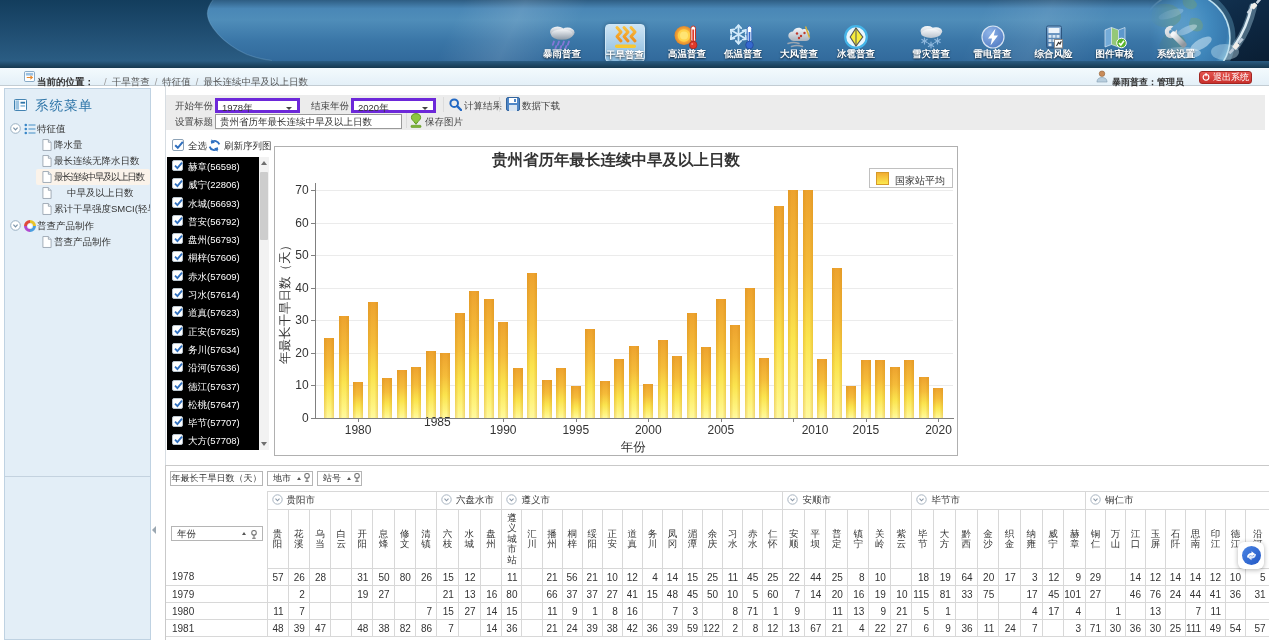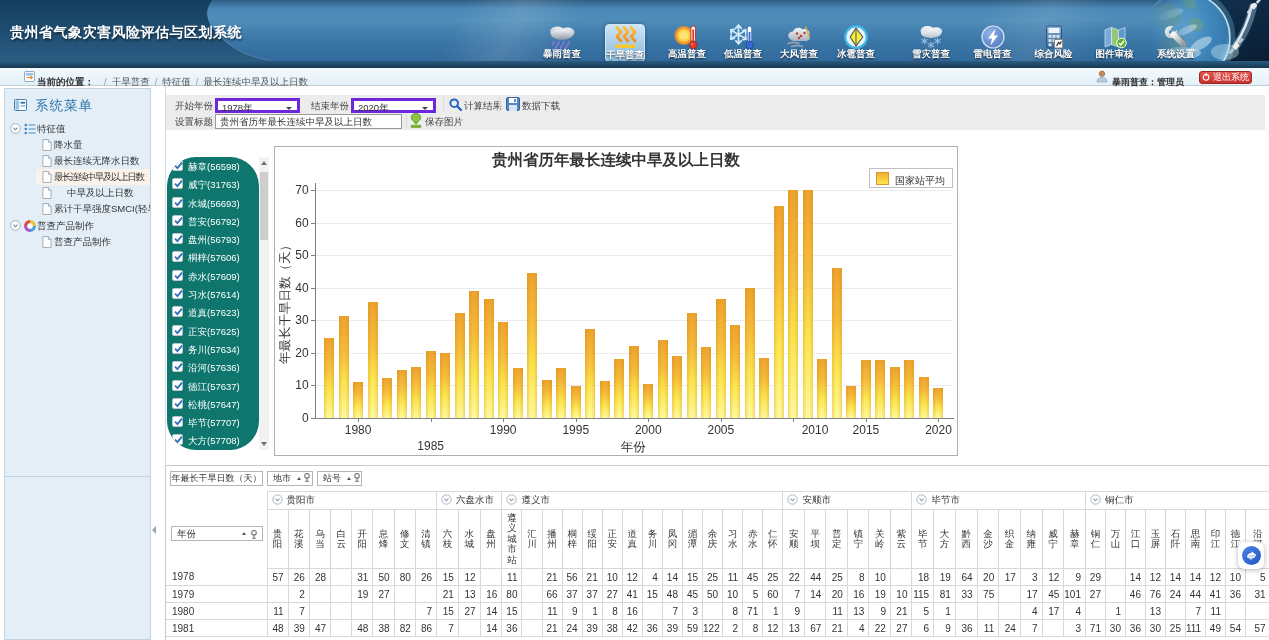--- a/index.html
+++ b/index.html
@@ -76,21 +76,21 @@
 
   
   #selrow { left:166px; top:137px; width:300px; height:18px; }
   .cbx { position:absolute; width:12px; height:12px; background:#fff; border:1px solid #8ea3b7; border-radius:2px; }
   .cbx svg { position:absolute; left:0px; top:-1px; }
   #selall-label { position:absolute; left:22px; top:3px; font-size:9.5px; color:#333; }
   #refresh-icon { position:absolute; left:42px; top:2px; }
   #refresh-label { position:absolute; left:58px; top:3px; font-size:9.5px; color:#333; }
 
   
-  #stations { left:167px; top:157px; width:92px; height:293px; background:#0f766e; overflow:hidden;border-radius:29px; }
+  #stations { left:167px; top:157px; width:92px; height:293px; background:#000000; overflow:hidden; }
   .st-item { position:relative; height:18.3px; color:#fff; font-size:9.5px; }
   .st-item .cbx { left:5px; top:3px; width:11px; height:11px; border:1px solid #b9c4cd; border-radius:2px; }
   .st-item .st-lbl { position:absolute; left:21px; top:4px; white-space:nowrap; }
   #st-scroll { left:259px; top:157px; width:10px; height:293px; background:#f2f2f2; }
   .sc-btn { position:absolute; left:0; width:10px; height:13px; background:#f2f2f2; }
   .sc-btn .t { position:absolute; left:2px; width:0; height:0; border-left:3px solid transparent; border-right:3px solid transparent; }
   #st-thumb { position:absolute; left:1px; top:15px; width:8px; height:68px; background:#cdcdcd; border-radius:1px; }
 
   
   #chartbox { left:274px; top:146px; width:684px; height:310px; background:#fff; border:1px solid #b0b0b0; }
@@ -210,21 +210,20 @@
           <rect x="-10" y="-1.4" width="6" height="2.8" fill="#b9c9d8"></rect>
           <rect x="4" y="-1.4" width="6" height="2.8" fill="#b9c9d8"></rect>
         </g>
         <g transform="translate(105,6) rotate(-48)">
           <rect x="-3" y="-2.2" width="6" height="4.4" rx="1" fill="#f2efe9"></rect>
           <rect x="-9.5" y="-1.3" width="5.5" height="2.6" fill="#cdd8e2"></rect>
           <rect x="4" y="-1.3" width="5.5" height="2.6" fill="#cdd8e2"></rect>
         </g>
       </g>
     </svg>
-    <div id="app-title" class="abs">贵州省气象灾害风险评估与区划系统</div>
     <div id="nav">
         <div class="nav-item abs" style="left: 542px;">
           <span class="ico"><svg width="26" height="26" viewBox="0 0 26 26">
               <defs>
                 <linearGradient id="cl1" x1="0" y1="0" x2="0" y2="1">
                   <stop offset="0" stop-color="#f3f5f8"></stop>
                   <stop offset="1" stop-color="#8f9ba8"></stop>
                 </linearGradient>
               </defs>
               <ellipse cx="8.5" cy="8" rx="7.5" ry="5.6" fill="url(#cl1)"></ellipse>
@@ -574,37 +573,52 @@
     <span class="tb-label" style="left:9px; top:21px">设置标题</span>
     <div id="title-input">贵州省历年最长连续中旱及以上日数</div>
     <svg class="tb-ico" style="left:244px; top:18px" width="12" height="15" viewBox="0 0 13 16">
       <path d="M6.5 0.5 C9.5 0.5 11.5 2.2 11.5 4.8 C11.5 7.5 8.5 8.6 7.6 11 L5.4 11 C4.5 8.6 1.5 7.5 1.5 4.8 C1.5 2.2 3.5 0.5 6.5 0.5 Z" fill="#8cc540" stroke="#5d9321" stroke-width="1"></path>
       <path d="M5.4 11 L7.6 11 L6.5 13 Z" fill="#5d9321"></path>
       <rect x="1" y="13.2" width="11" height="2.4" rx="1" fill="#7cb335" stroke="#5d9321" stroke-width=".6"></rect>
     </svg>
     <span class="tb-btn" style="left:259px; top:21px">保存图片</span>
   </div>
 
+  <div id="selrow" class="abs">
+    <span class="cbx" style="left:6px; top:2px">
+      <svg width="12" height="12" viewBox="0 0 12 12">
+        <path d="M2.2 6.2 L4.8 8.8 L9.8 2.8" fill="none" stroke="#2f6fbe" stroke-width="2"></path>
+      </svg>
+    </span>
+    <span id="selall-label">全选</span>
+    <svg id="refresh-icon" width="13" height="13" viewBox="0 0 14 14">
+      <path d="M12.2 5.8 A5.3 5.3 0 0 0 3.4 3.6" fill="none" stroke="#2e6fc0" stroke-width="2"></path>
+      <polygon points="3.8,0.4 3.2,5.0 7.4,4.0" fill="#2e6fc0"></polygon>
+      <path d="M1.8 8.2 A5.3 5.3 0 0 0 10.6 10.4" fill="none" stroke="#2e6fc0" stroke-width="2"></path>
+      <polygon points="10.2,13.6 10.8,9.0 6.6,10.0" fill="#2e6fc0"></polygon>
+    </svg>
+    <span id="refresh-label">刷新序列图</span>
+  </div>
 
   <div id="stations" class="abs">
       <div class="st-item">
         <span class="cbx">
           <svg width="11" height="11" viewBox="0 0 12 12">
             <path d="M2.2 6.2 L4.8 8.8 L9.8 2.8" fill="none" stroke="#2f6fbe" stroke-width="2"></path>
           </svg>
         </span>
         <span class="st-lbl">赫章(56598)</span>
       </div>
       <div class="st-item">
         <span class="cbx">
           <svg width="11" height="11" viewBox="0 0 12 12">
             <path d="M2.2 6.2 L4.8 8.8 L9.8 2.8" fill="none" stroke="#2f6fbe" stroke-width="2"></path>
           </svg>
         </span>
-        <span class="st-lbl">威宁(31763)</span>
+        <span class="st-lbl">威宁(22806)</span>
       </div>
       <div class="st-item">
         <span class="cbx">
           <svg width="11" height="11" viewBox="0 0 12 12">
             <path d="M2.2 6.2 L4.8 8.8 L9.8 2.8" fill="none" stroke="#2f6fbe" stroke-width="2"></path>
           </svg>
         </span>
         <span class="st-lbl">水城(56693)</span>
       </div>
       <div class="st-item">
@@ -786,21 +800,21 @@
         <div class="bar" style="left: 556.93px; top: 120.95px; height: 150.05px;"></div>
         <div class="bar" style="left: 571.44px; top: 239.1px; height: 31.9px;"></div>
         <div class="bar" style="left: 585.95px; top: 212.74px; height: 58.26px;"></div>
         <div class="bar" style="left: 600.45px; top: 213.39px; height: 57.61px;"></div>
         <div class="bar" style="left: 614.96px; top: 220.22px; height: 50.78px;"></div>
         <div class="bar" style="left: 629.47px; top: 212.74px; height: 58.26px;"></div>
         <div class="bar" style="left: 643.98px; top: 230.31px; height: 40.69px;"></div>
         <div class="bar" style="left: 658.49px; top: 241.38px; height: 29.62px;"></div>
         <div class="xtick-lbl" style="left: 63.1273px; top: 276px;">1980</div>
         <div class="tickmark" style="left: 83.1273px; top: 271px; width: 1px; height: 4px;"></div>
-        <div class="xtick-lbl" style="left: 135.673px; top: 292px;">1985</div>
+        <div class="xtick-lbl" style="left: 135.673px; top: 268px; text-align: right;">1985</div>
         <div class="tickmark" style="left: 155.673px; top: 271px; width: 1px; height: 4px;"></div>
         <div class="xtick-lbl" style="left: 208.218px; top: 276px;">1990</div>
         <div class="tickmark" style="left: 228.218px; top: 271px; width: 1px; height: 4px;"></div>
         <div class="xtick-lbl" style="left: 280.764px; top: 276px;">1995</div>
         <div class="tickmark" style="left: 300.764px; top: 271px; width: 1px; height: 4px;"></div>
         <div class="xtick-lbl" style="left: 353.309px; top: 276px;">2000</div>
         <div class="tickmark" style="left: 373.309px; top: 271px; width: 1px; height: 4px;"></div>
         <div class="xtick-lbl" style="left: 425.855px; top: 276px;">2005</div>
         <div class="tickmark" style="left: 445.855px; top: 271px; width: 1px; height: 4px;"></div>
         <div class="xtick-lbl" style="left: 520px; top: 276px;">2010</div>

